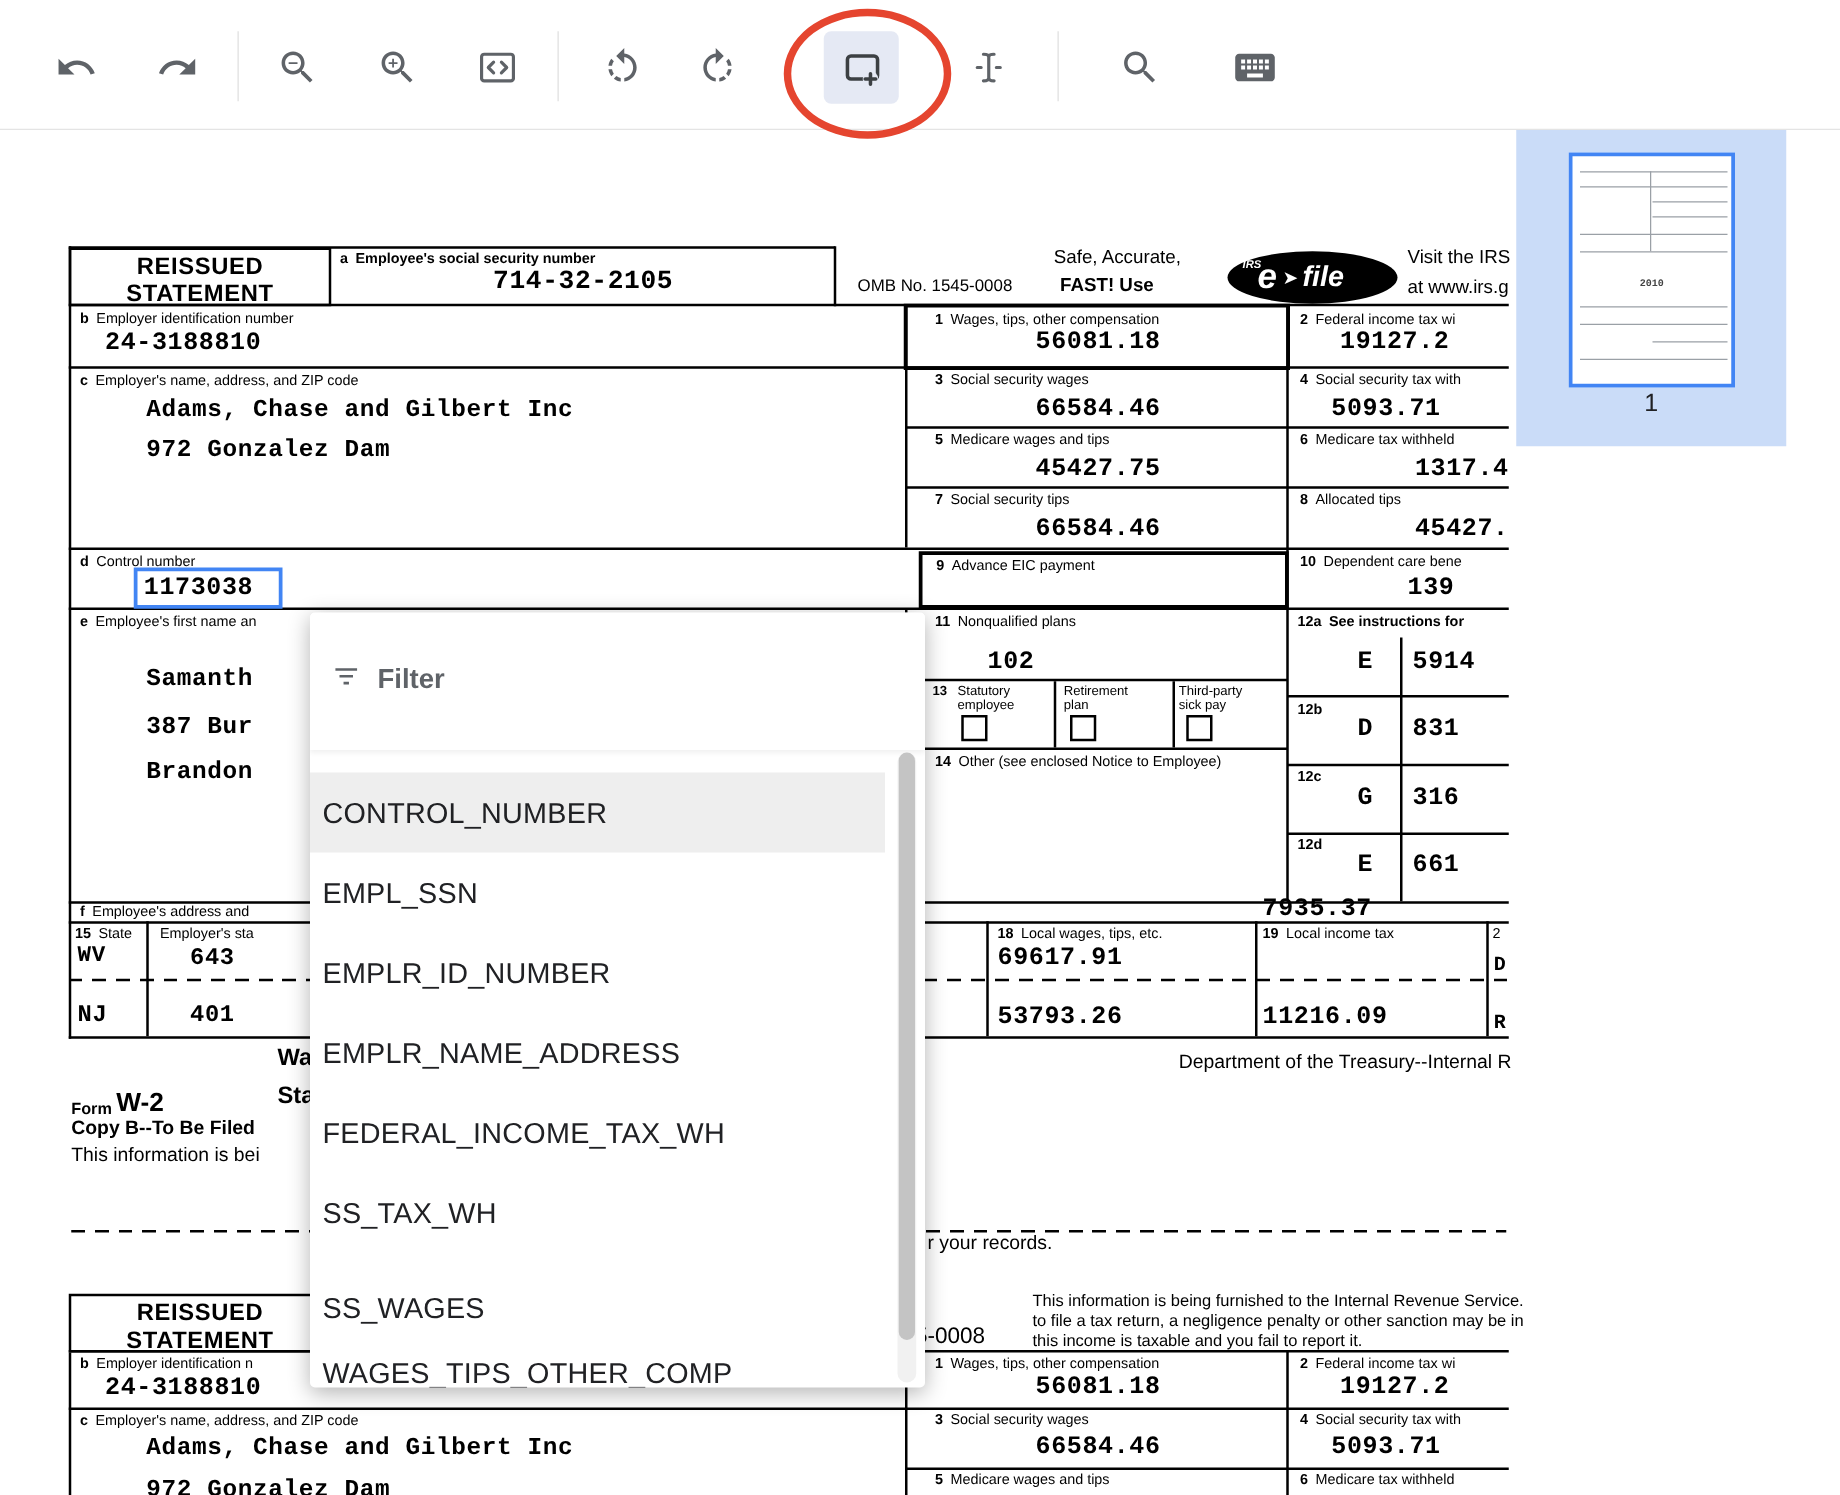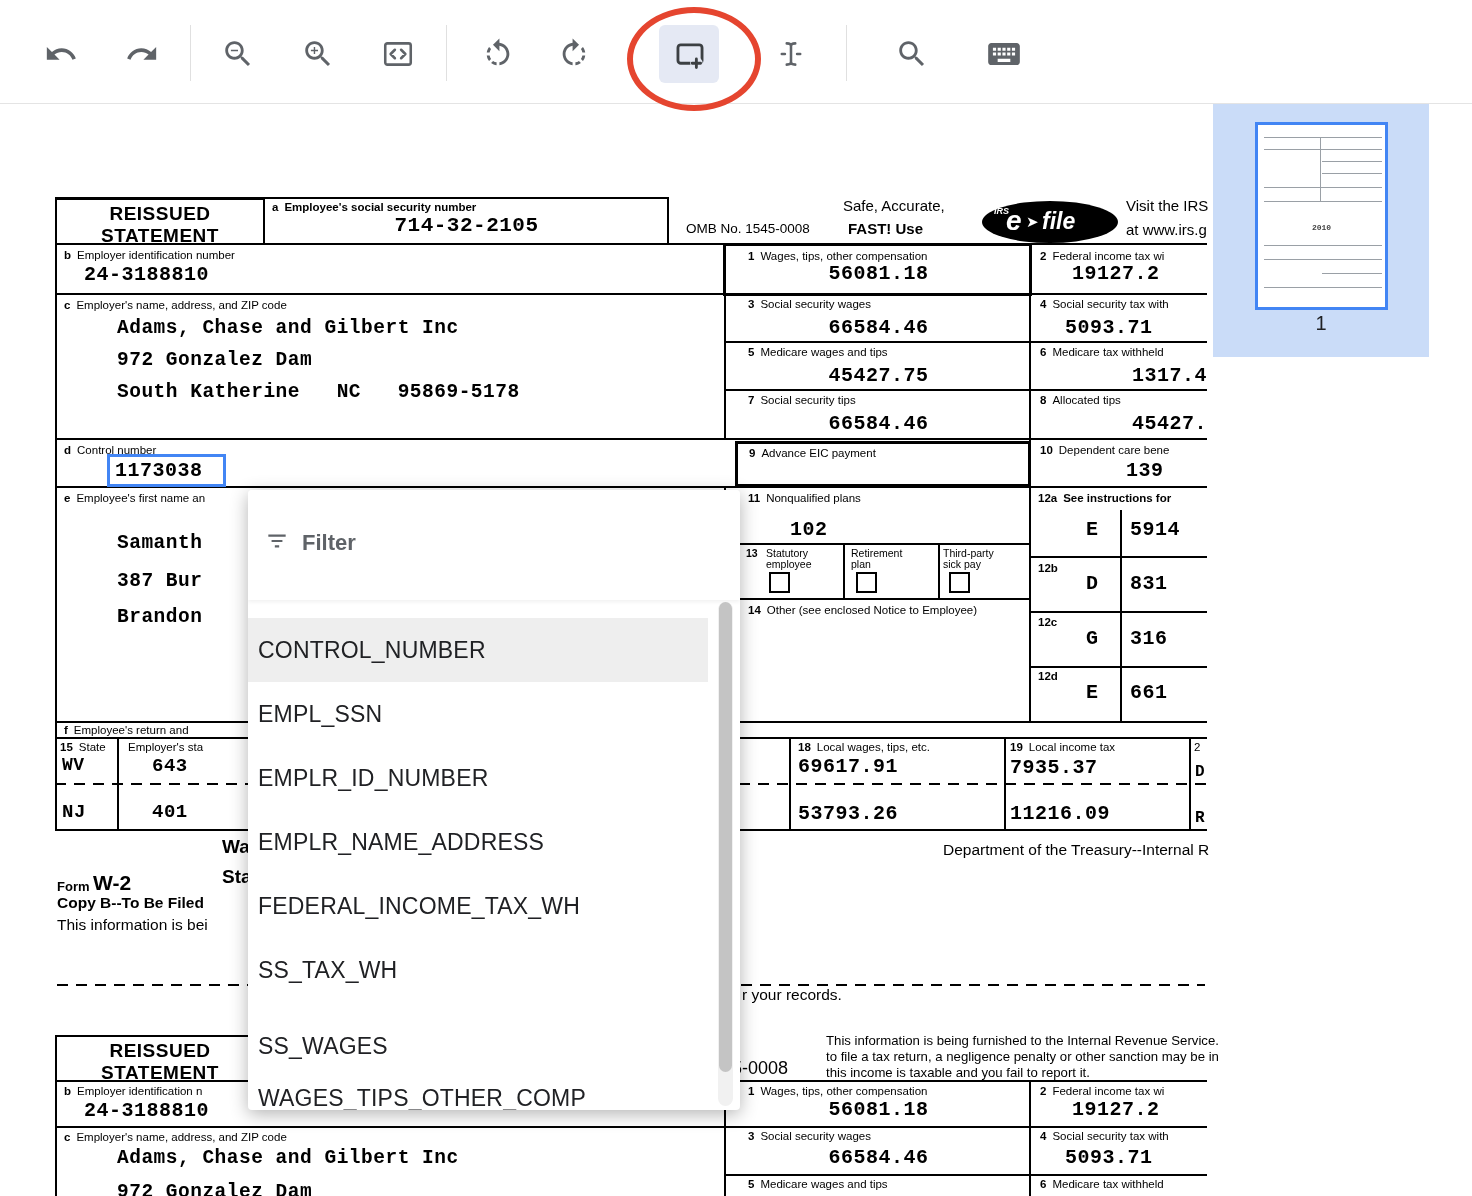--- a/index.html
+++ b/index.html
@@ -212,21 +212,20 @@
   <div class="lbl" style="left:1040px;top:250px">
     <span class="bn">2</span><span>Federal income tax wi</span>
   </div>
   <div class="val" style="left:1072px;top:262px">19127.2</div>
 
   <div class="lbl" style="left:64px;top:299px">
     <span class="bn">c</span><span>Employer's name, address, and ZIP code</span>
   </div>
   <div class="val" style="left:117px;top:317px;font-size:19.5px">Adams, Chase and Gilbert Inc</div>
   <div class="val" style="left:117px;top:349px;font-size:19.5px">972 Gonzalez Dam</div>
-  <div class="val" style="left:117px;top:381px;font-size:19.5px">South Katherine   NC   95869-5178</div>
   <div class="lbl" style="left:748px;top:298px">
     <span class="bn">3</span><span>Social security wages</span>
   </div>
   <div class="val valc" style="left:727px;top:316px;width:303px">66584.46</div>
   <div class="lbl" style="left:1040px;top:298px">
     <span class="bn">4</span><span>Social security tax with</span>
   </div>
   <div class="val" style="left:1065px;top:316px">5093.71</div>
   <div class="lbl" style="left:748px;top:346px">
     <span class="bn">5</span><span>Medicare wages and tips</span>
@@ -296,37 +295,37 @@
   </div>
   <div class="val" style="left:1086px;top:627px">G</div>
   <div class="val" style="left:1130px;top:627px">316</div>
   <div class="lbl" style="left:1038px;top:670px">
     <span class="bn lblb">12d</span>
   </div>
   <div class="val" style="left:1086px;top:681px">E</div>
   <div class="val" style="left:1130px;top:681px">661</div>
 
   <div class="lbl" style="left:64px;top:724px">
-    <span class="bn">f</span><span>Employee's return and</span>
+    <span class="bn">f</span><span>Employee's address and</span>
   </div>
   <div class="lbl" style="left:60px;top:741px">
     <span class="bn lblb">15</span><span>State</span>
   </div>
   <div class="lbl" style="left:128px;top:741px">Employer's sta</div>
   <div class="lbl" style="left:798px;top:741px">
     <span class="bn">18</span><span>Local wages, tips, etc.</span>
   </div>
   <div class="lbl" style="left:1010px;top:741px">
     <span class="bn">19</span><span>Local income tax</span>
   </div>
   <div class="lbl" style="left:1194px;top:741px">2</div>
   <div class="val" style="left:62px;top:755px;font-size:18px">WV</div>
   <div class="val" style="left:152px;top:755px;font-size:19px">643</div>
   <div class="val" style="left:798px;top:755px">69617.91</div>
-  <div class="val" style="left:1010px;top:756px">7935.37</div>
+  <div class="val" style="left:1010px;top:716px">7935.37</div>
   <div class="val" style="left:1195px;top:763px;font-size:16px">D</div>
   <div class="val" style="left:62px;top:801px;font-size:19px">NJ</div>
   <div class="val" style="left:152px;top:801px;font-size:19px">401</div>
   <div class="val" style="left:798px;top:802px">53793.26</div>
   <div class="val" style="left:1010px;top:802px">11216.09</div>
   <div class="val" style="left:1195px;top:809px;font-size:16px">R</div>
 
   <div class="txt" style="left:222px;top:836px;font-size:19px;font-weight:700">Wa</div>
   <div class="txt" style="left:222px;top:866px;font-size:19px;font-weight:700">Sta</div>
   <div class="txt" style="left:57px;top:879px;font-size:13px;font-weight:700">Form</div>

